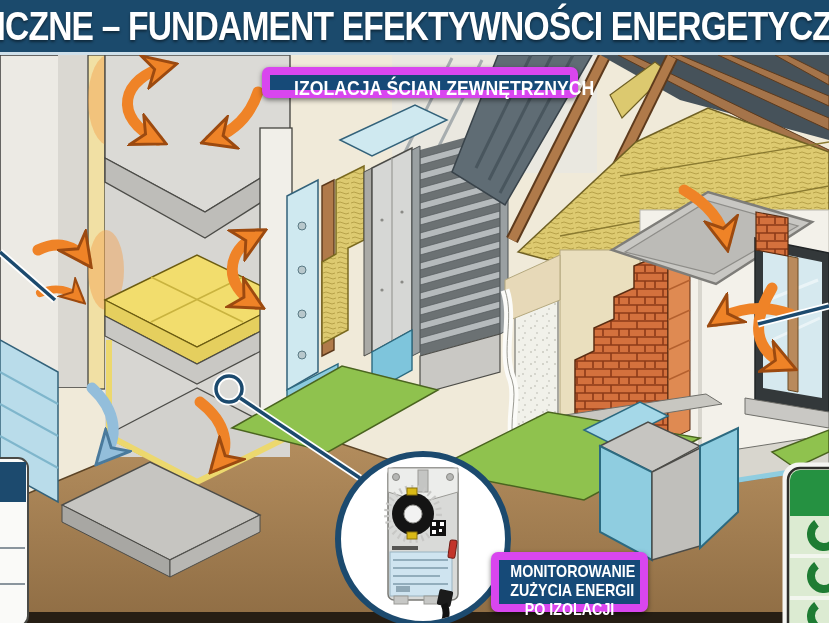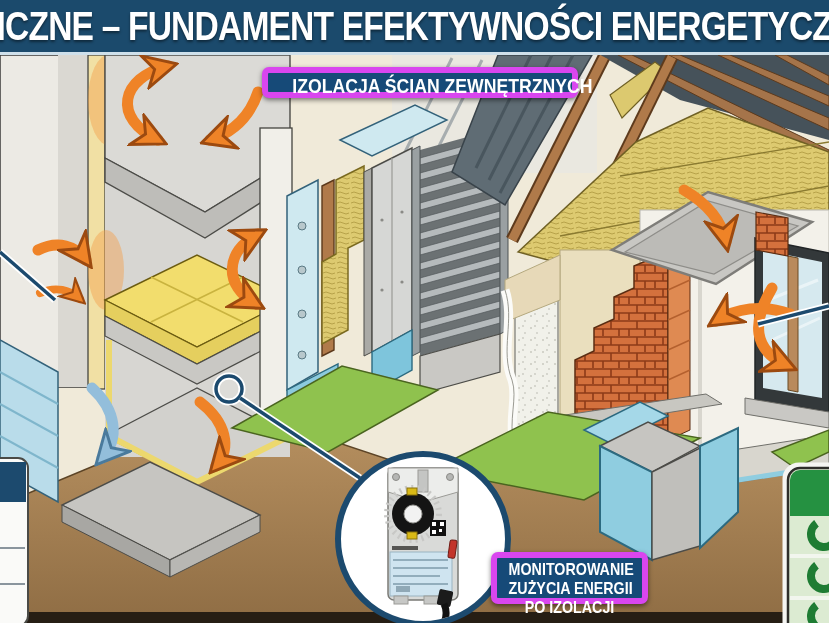--- a/index.html
+++ b/index.html
@@ -4,27 +4,27 @@
 <style>
   html,body{margin:0;padding:0;background:#222;}
   .stage{position:relative;width:829px;height:623px;overflow:hidden;background:#0ea5e9;
          font-family:"Liberation Sans",sans-serif;}
   .titlebar{position:absolute;top:0;left:0;width:829px;height:55px;background:#1b4a6c;
             z-index:6;display:flex;align-items:center;justify-content:center;
             border-bottom:3px solid #cfe0ea;box-sizing:border-box;}
   .titlebar .t{color:#ffffff;font-weight:bold;font-size:40px;white-space:nowrap;
                transform:scaleX(.84);letter-spacing:-1px;text-shadow:0 2px 3px rgba(0,0,0,.45);}
   .svgart{position:absolute;top:0;left:0;z-index:1;}
-  .pill{position:absolute;background:#164a78;border:6px solid #d946ef;border-radius:7px;
+  .pill{position:absolute;background:#164a78;border:8px solid #d946ef;border-radius:7px;
         color:#fff;font-weight:bold;text-align:center;box-shadow:0 2px 5px rgba(0,0,0,.5);
         z-index:5;box-sizing:border-box;}
   .pill .cond{display:block;transform:scaleX(.84);transform-origin:center;white-space:nowrap;}
   #wallPill{left:262px;top:67px;width:316px;height:31px;font-size:21px;line-height:25px;}
   #ctrlPill{left:206px;top:552px;width:171px;height:62px;font-size:17px;line-height:19px;padding-top:2px;}
-  #monPill{left:491px;top:552px;width:157px;height:52px;font-size:17px;line-height:19px;padding-top:2px;}
+  #monPill{left:491px;top:552px;width:157px;height:60px;font-size:17px;line-height:19px;padding-top:2px;}
 </style>
 </head>
 <body>
 
 <div class="stage">
 
   <svg class="svgart" width="829" height="623" viewBox="0 0 829 623">
     <defs>
       <pattern id="brickP" width="26" height="16" patternUnits="userSpaceOnUse">
         <rect width="26" height="16" fill="#d4713d"></rect>

